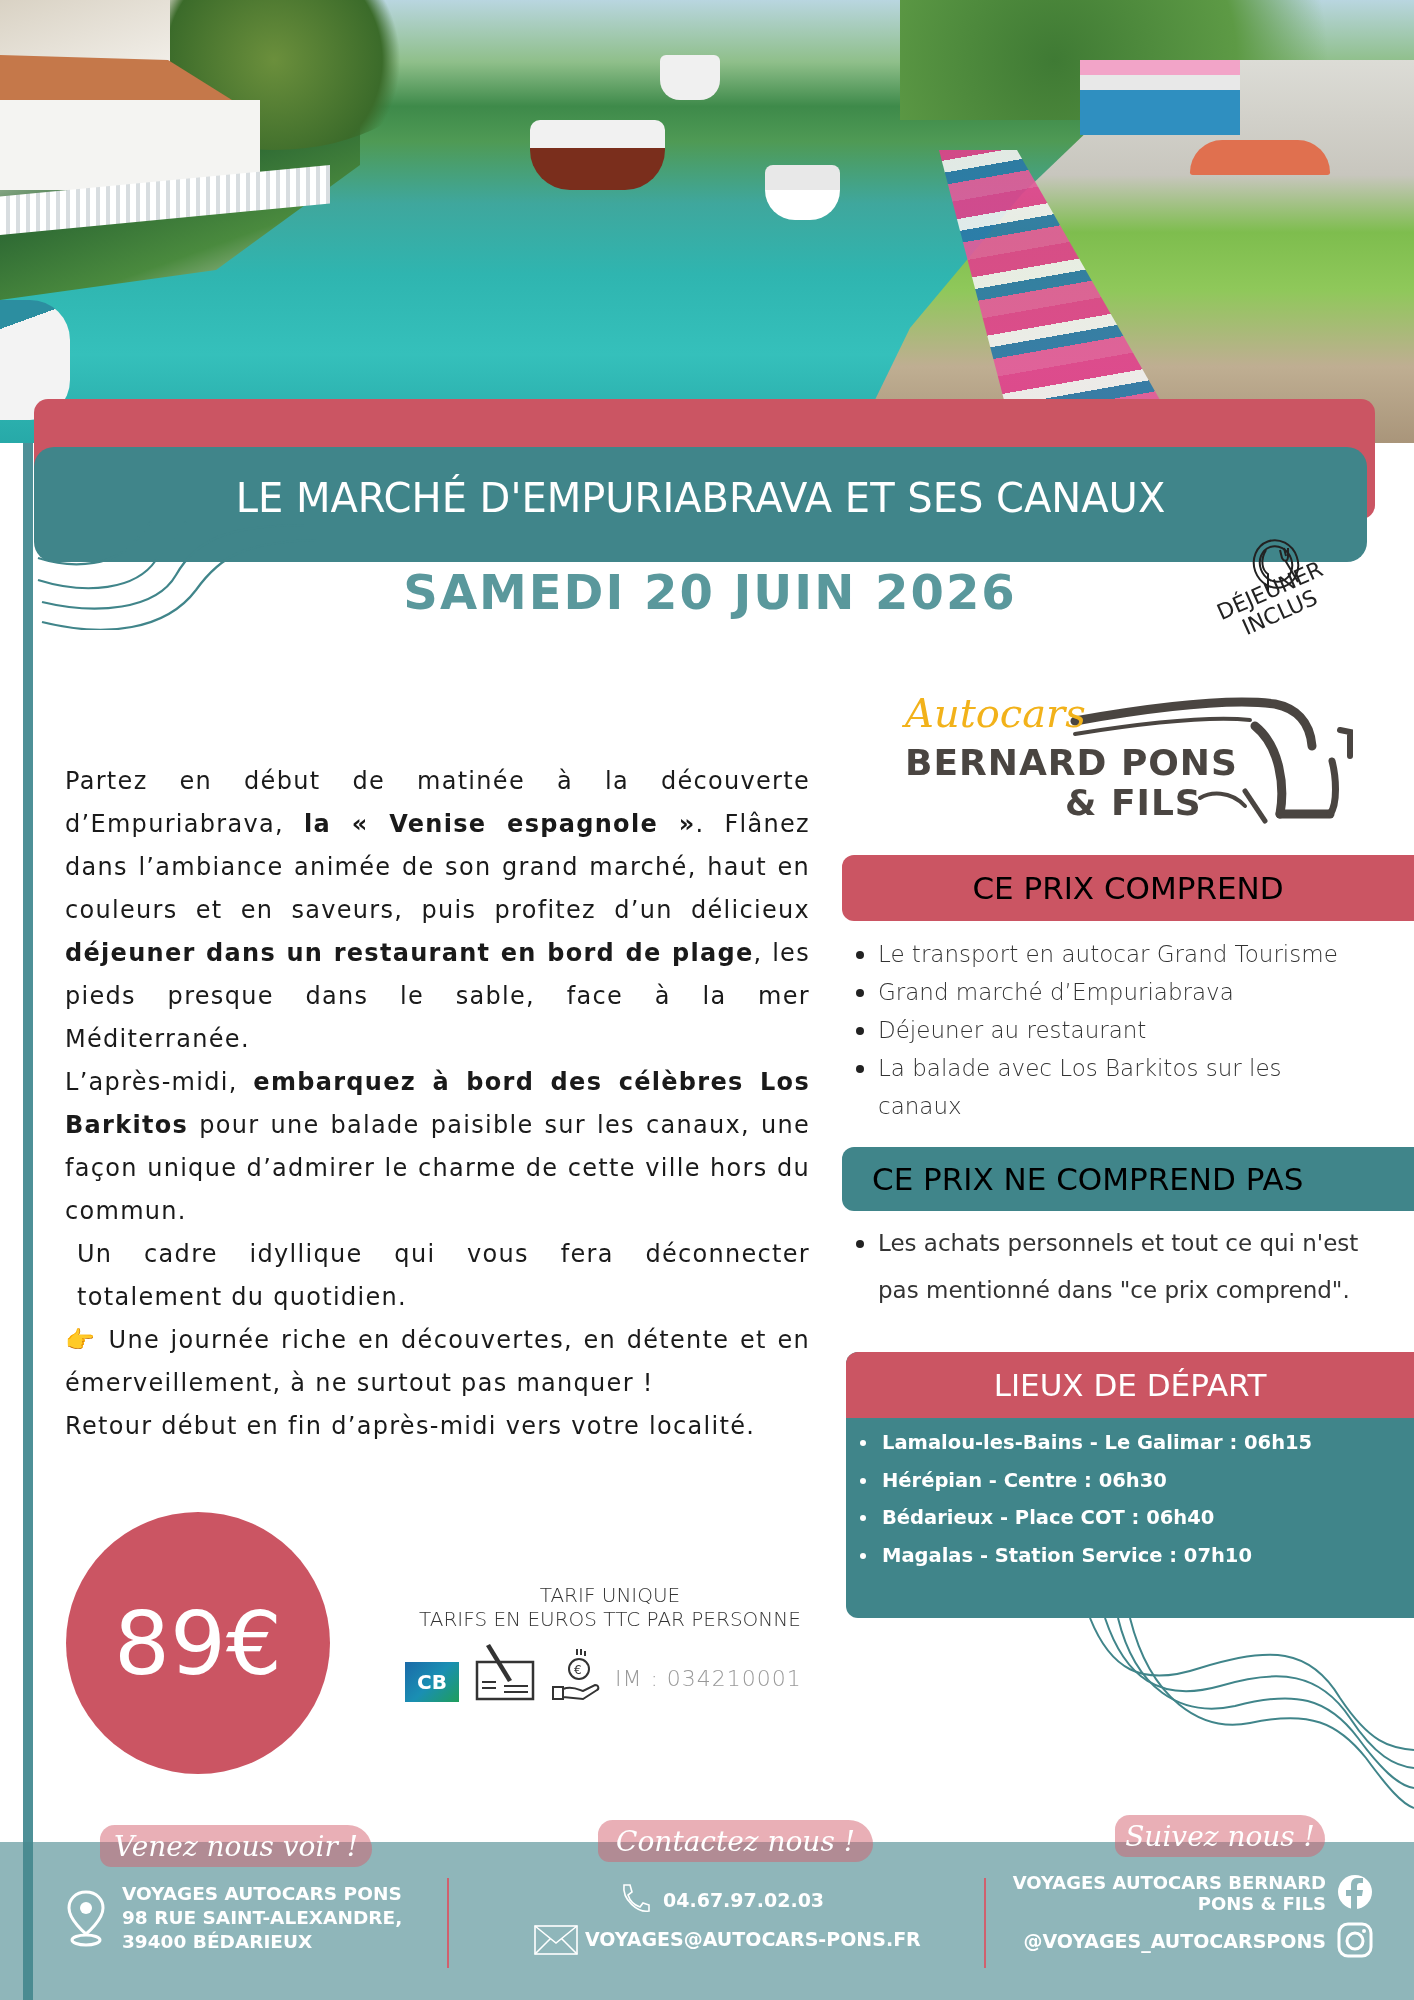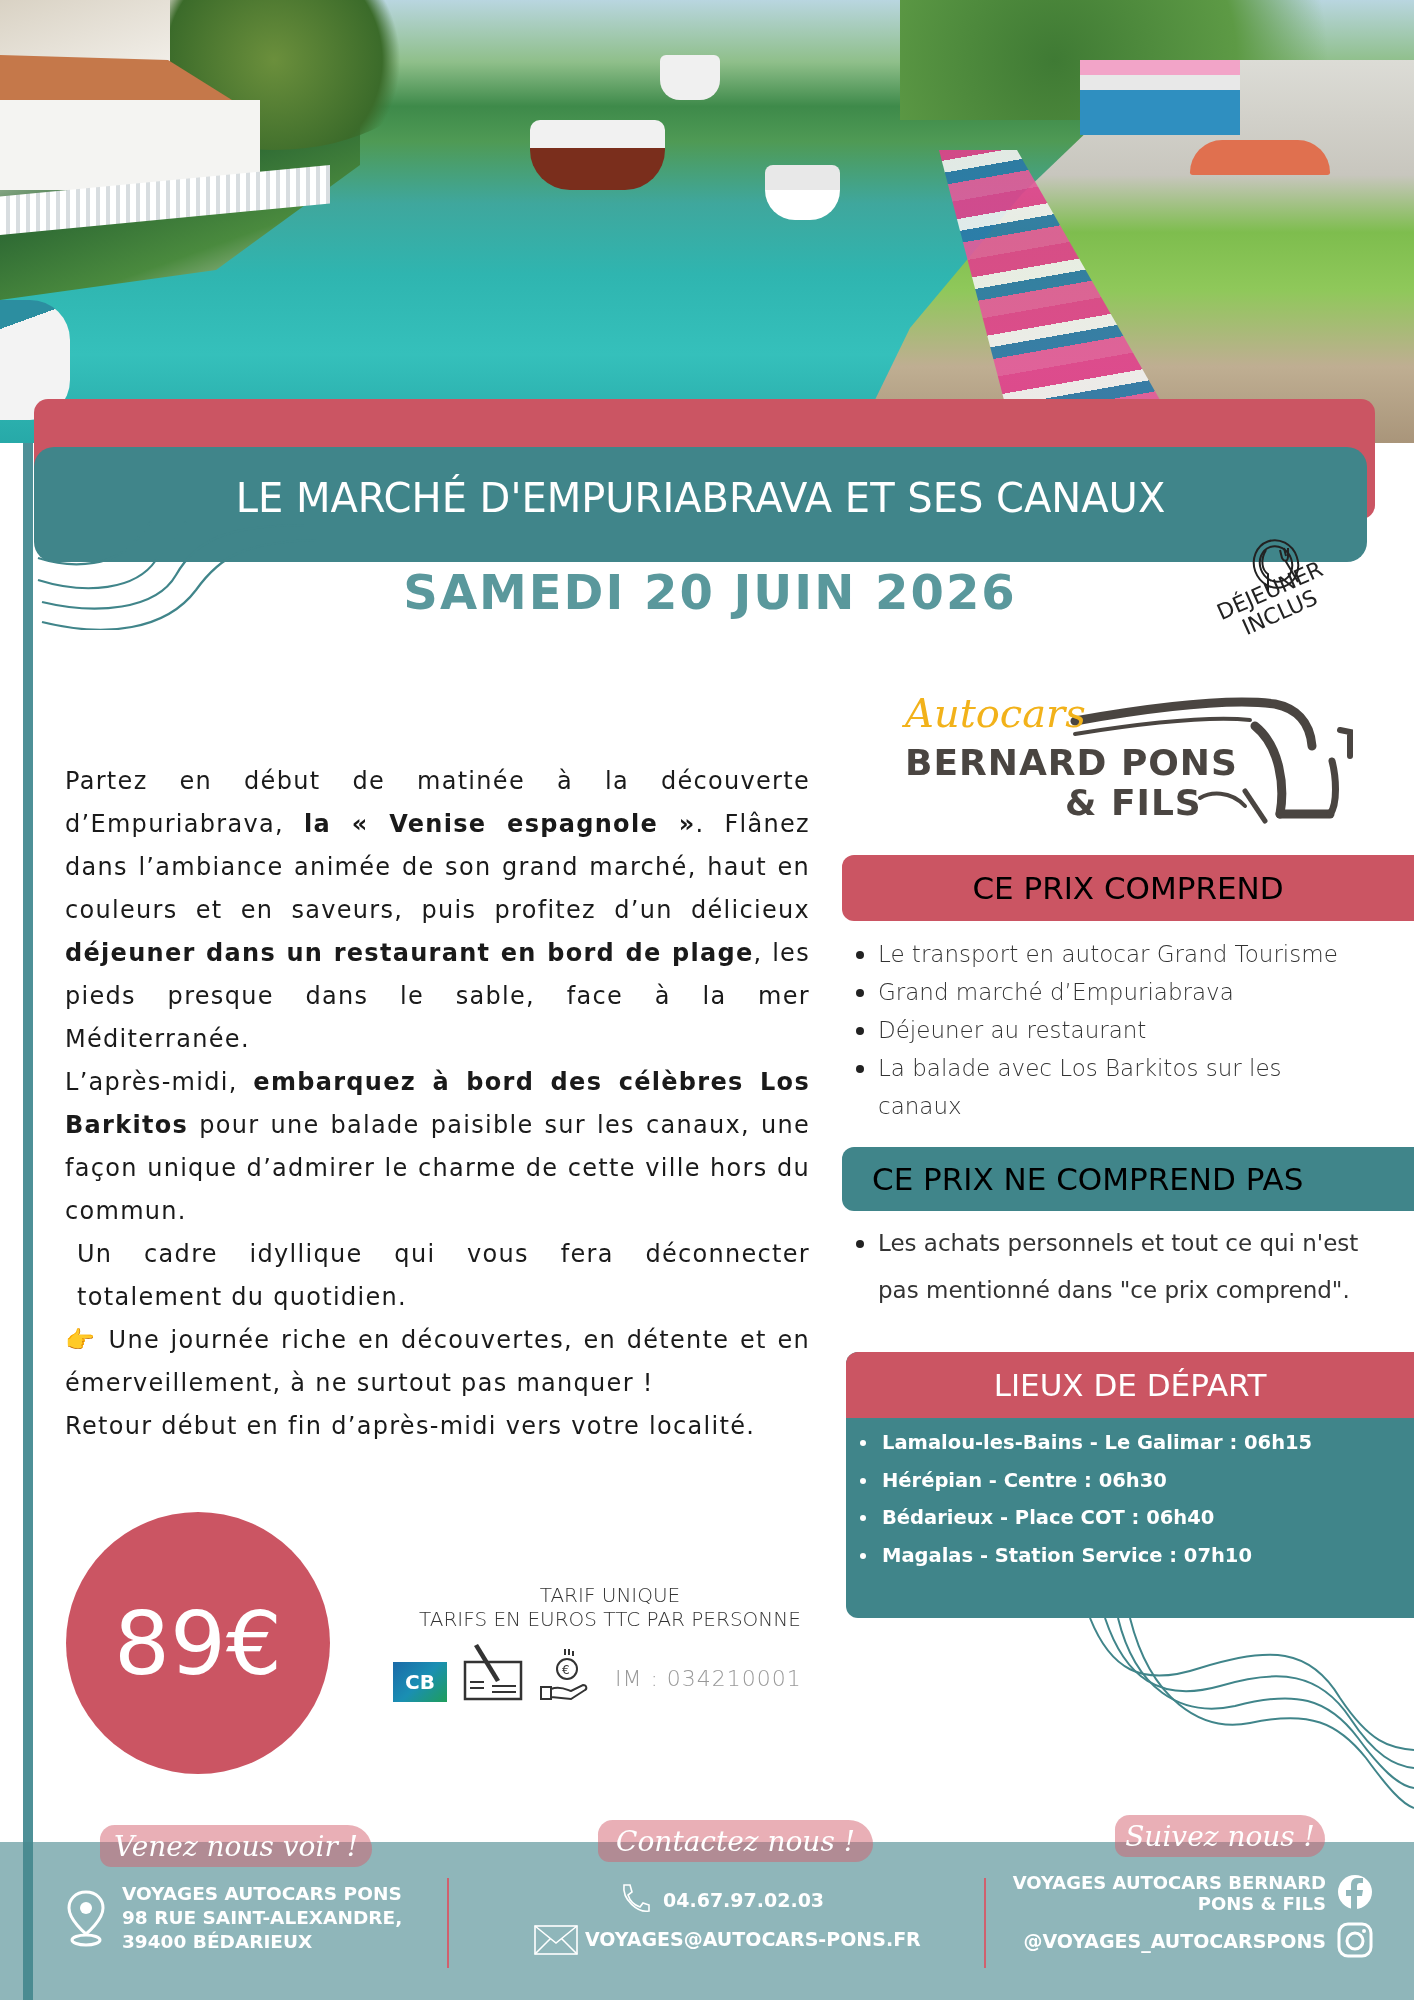--- a/index.html
+++ b/index.html
@@ -93,21 +93,21 @@
   .depart { position:absolute; left:846px; top:1352px; width:568px; height:266px; background:#40858a; border-radius: 12px 0 0 12px; overflow:hidden; }
   .depart-head { height:66px; background:#cb5563; color:#fff; font-family:"DejaVu Sans", sans-serif; font-size:31px; display:flex; align-items:center; justify-content:center; }
   .depart ul { list-style:none; padding-top:6px; font-family:"DejaVu Sans", sans-serif; font-size:19.5px; color:#fff; font-weight:bold; line-height:37.5px; }
   .depart li { position:relative; padding-left:36px; }
   .depart li::before { content:""; position:absolute; left:14px; top:16px; width:6px; height:6px; border-radius:50%; background:#fff; }
 
   
   .price { position:absolute; left:66px; top:1512px; width:264px; height:262px; border-radius:50%; background:#cb5563; display:flex; align-items:center; justify-content:center;
     color:#fff; font-family:"DejaVu Sans", sans-serif; font-size:88px; }
   .tarif { position:absolute; left:370px; top:1583px; width:480px; text-align:center; font-family:"DejaVu Sans", sans-serif; font-weight:300; font-size:20px; line-height:24px; color:#333; }
-  .pay-icons { position:absolute; left:393px; top:1642px; display:flex; gap:15px; align-items:flex-end; }
+  .pay-icons { position:absolute; left:405px; top:1642px; display:flex; gap:15px; align-items:flex-end; }
   .cb { width:54px; height:40px; background: linear-gradient(135deg,#1b6aa8 0%, #1a8fb3 50%, #1f9e5b 100%); display:flex; align-items:center; justify-content:center; color:#fff; font-weight:bold; font-size:20px; font-family:"DejaVu Sans", sans-serif; }
   .im { position:absolute; left:615px; top:1666px; font-family:"DejaVu Sans", sans-serif; font-weight:300; font-size:22px; color:#999; letter-spacing:1px; }
 
   
   .footer { position:absolute; left:0; top:1842px; width:1414px; height:158px; background:#8fb6ba; }
   .footer-bar-overlay { position:absolute; left:23px; top:1842px; width:10px; height:158px; background:#4a8b91; }
   .tag { position:absolute; height:42px; background: rgba(212,95,110,0.5); border-radius: 18px 30px 22px 14px; color:#fff;
     font-family:"DejaVu Serif", serif; font-style:italic; font-size:28px; display:flex; align-items:center; justify-content:center; }
   .tag-venez { left:100px; top:1825px; width:272px; }
   .tag-contact { left:598px; top:1820px; width:275px; }

